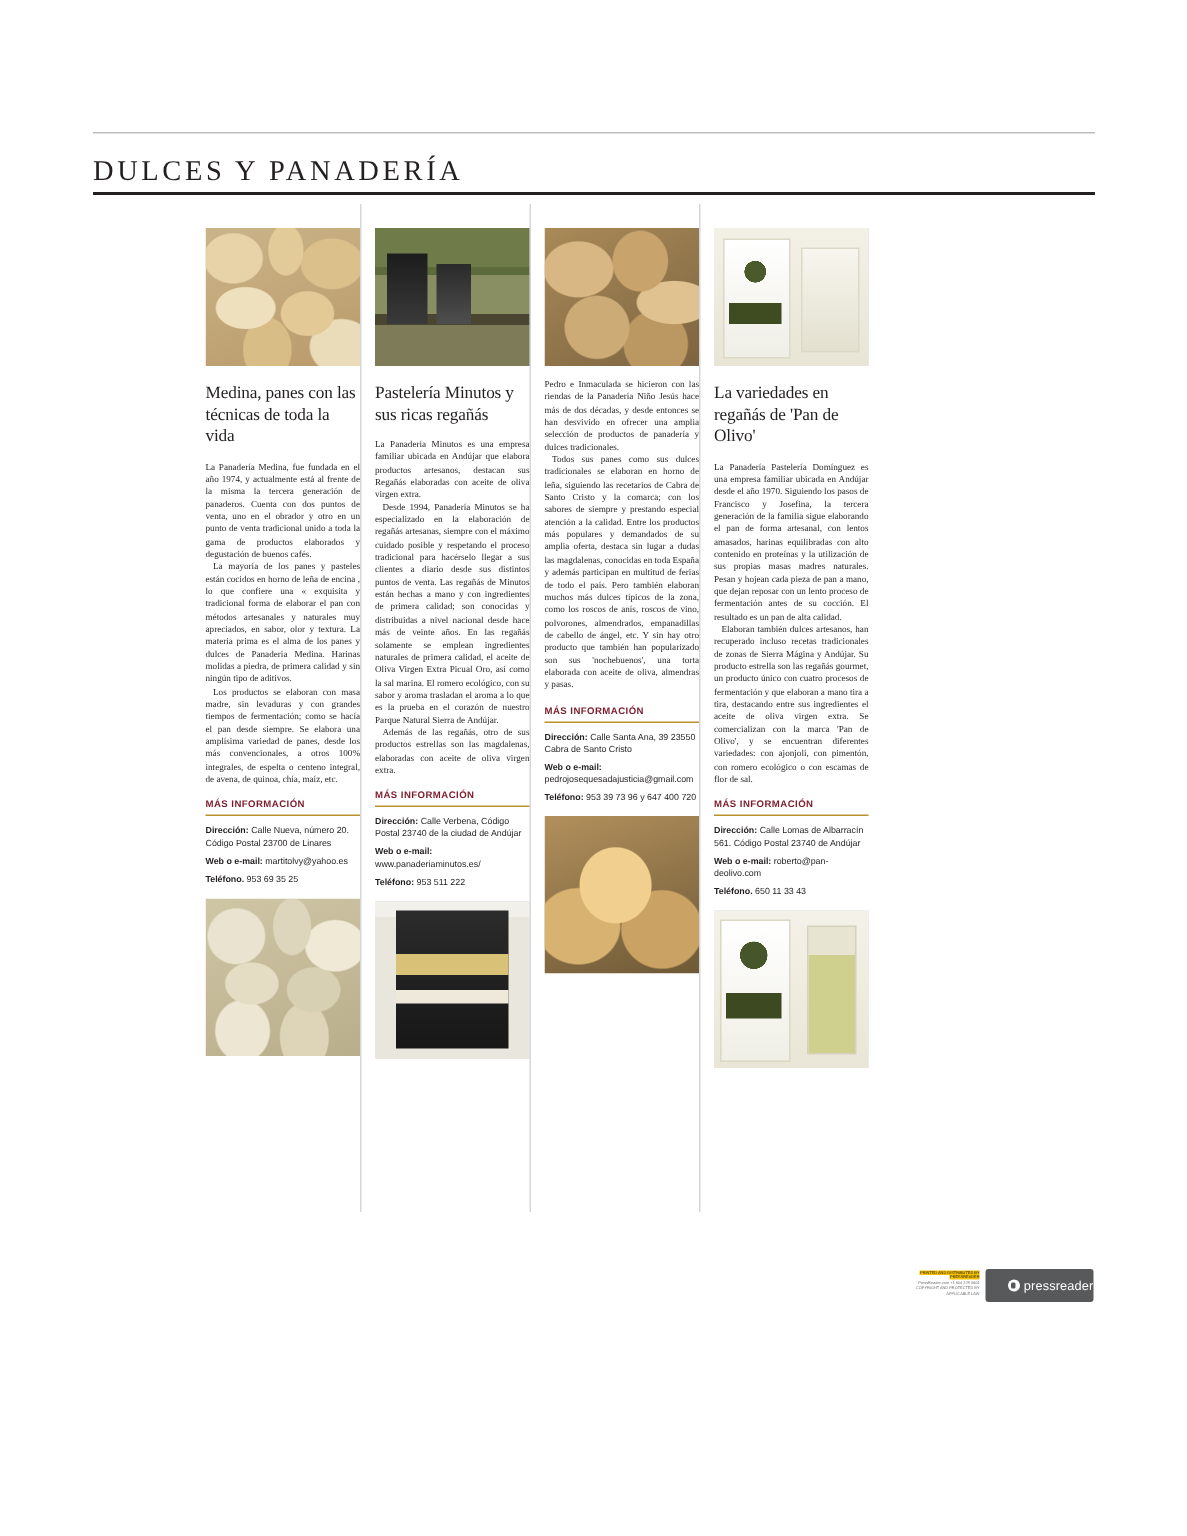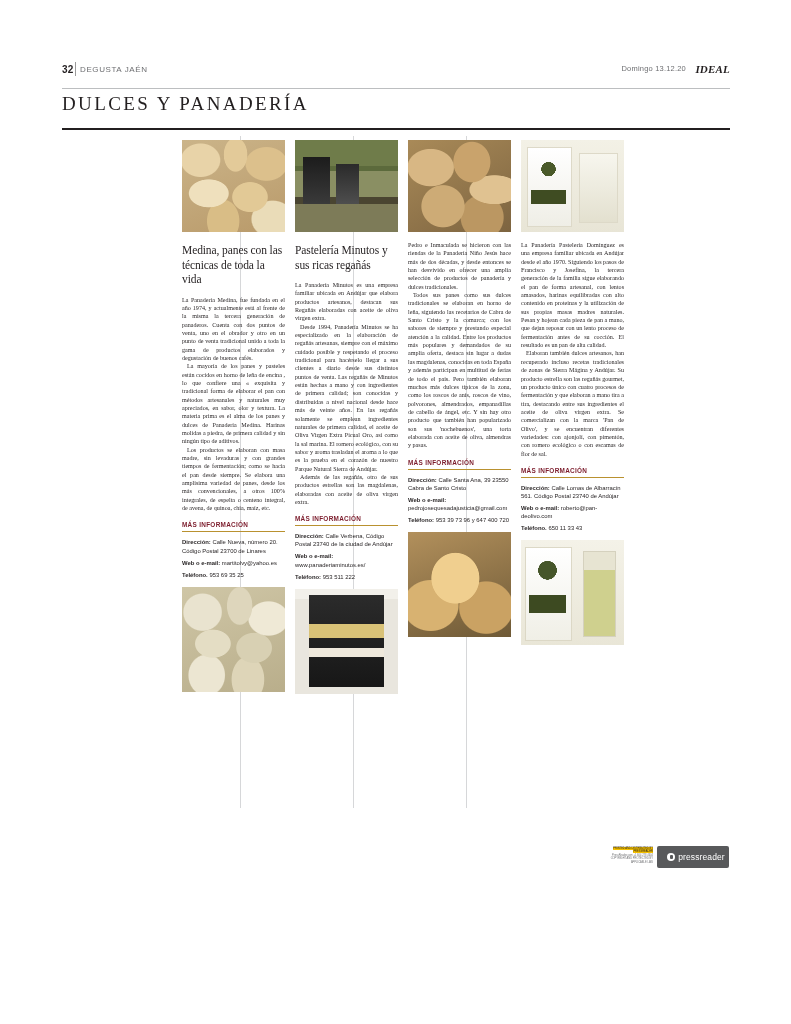--- a/index.html
+++ b/index.html
@@ -80,21 +80,21 @@
     position: absolute;
     left: 62px;
     top: 88px;
     width: 668px;
     height: 1px;
     background: #bcbec0;
   }
   .section-title {
     position: absolute;
     left: 62px;
-    top: 93px;
+    top: 104px;
     font-family: "Liberation Serif", serif;
     font-size: 19px;
     letter-spacing: 2.4px;
     color: #231f20;
   }
   .section-rule-bottom {
     position: absolute;
     left: 62px;
     top: 128px;
     width: 668px;
@@ -104,23 +104,22 @@
   
   .cols {
     position: absolute;
     left: 62px;
     top: 136px;
     width: 668px;
     height: 680px;
   }
   .col {
     position: absolute;
-    top: 4px;
+    top: 16px;
     width: 103px;
-    margin-left: 45px;
   }
   .col0 { left: 75px; }
   .col1 { left: 188px; }
   .col2 { left: 301px; }
   .col3 { left: 414px; }
   .divider {
     position: absolute;
     top: 0;
     width: 1px;
     height: 672px;
@@ -203,21 +202,21 @@
     right: 0;
     top: 0;
     width: 72px;
     height: 22px;
     background: #58595b;
     border-radius: 2px;
     color: #fff;
     font-family: "Liberation Sans", sans-serif;
     font-size: 8.5px;
     line-height: 22px;
-    text-align: center;
+    text-align: right;
     padding-left: 6px;
     box-sizing: border-box;
     letter-spacing: 0.1px;
   }
   .pr-dot {
     display: inline-block;
     width: 8px; height: 8px;
     border-radius: 50%;
     background: #fff;
     margin-right: 3px;
@@ -358,27 +357,20 @@
   .ph-olive2 .lbl {
     position:absolute; left:8%; top:52%; width:36%; height:17%;
     background:#3d4a21;
   }
 </style>
 </head>
 <body>
 
 <div class="page">
 
-  <div class="masthead">
-    <div class="folio">32</div>
-    <div class="folio-sep"></div>
-    <div class="section-tag">DEGUSTA JAÉN</div>
-    <div class="date">Domingo 13.12.20</div>
-    <div class="brand">IDEAL</div>
-  </div>
 
   <div class="section-rule-top"></div>
   <div class="section-title">DULCES Y PANADERÍA</div>
   <div class="section-rule-bottom"></div>
 
   <div class="cols">
 
     <div class="divider d1"></div>
     <div class="divider d2"></div>
     <div class="divider d3"></div>
@@ -453,20 +445,21 @@
 
     <div class="col col3">
       <div class="photo">
         <div class="ph-olive">
             <div class="box"></div>
             <div class="box2"></div>
             <div class="tree"></div>
             <div class="lbl"></div>
           </div>
       </div>
+      <div class="headline">La variedades en regañás de 'Pan de Olivo'</div>
       <div class="body">
         <p>La Panadería Pastelería Domínguez es una empresa familiar ubicada en Andújar desde el año 1970. Siguiendo los pasos de Francisco y Josefina, la tercera generación de la familia sigue elaborando el pan de forma artesanal, con lentos amasados, harinas equilibradas con alto contenido en proteínas y la utilización de sus propias masas madres naturales. Pesan y hojean cada pieza de pan a mano, que dejan reposar con un lento proceso de fermentación antes de su cocción. El resultado es un pan de alta calidad.</p>
         <p>Elaboran también dulces artesanos, han recuperado incluso recetas tradicionales de zonas de Sierra Mágina y Andújar. Su producto estrella son las regañás gourmet, un producto único con cuatro procesos de fermentación y que elaboran a mano tira a tira, destacando entre sus ingredientes el aceite de oliva virgen extra. Se comercializan con la marca 'Pan de Olivo', y se encuentran diferentes variedades: con ajonjolí, con pimentón, con romero ecológico o con escamas de flor de sal.</p>
       </div>
       <div class="more-head">MÁS INFORMACIÓN</div>
       <div class="more-rule"></div>
       <div class="contact">
         <div><b>Dirección:</b> <span>Calle Lomas de Albarracín 561. Código Postal 23740 de Andújar</span></div>
         <div><b>Web o e-mail:</b> <span>roberto@pan-deolivo.com</span></div>
         <div><b>Teléfono.</b> <span>650 11 33 43</span></div>

